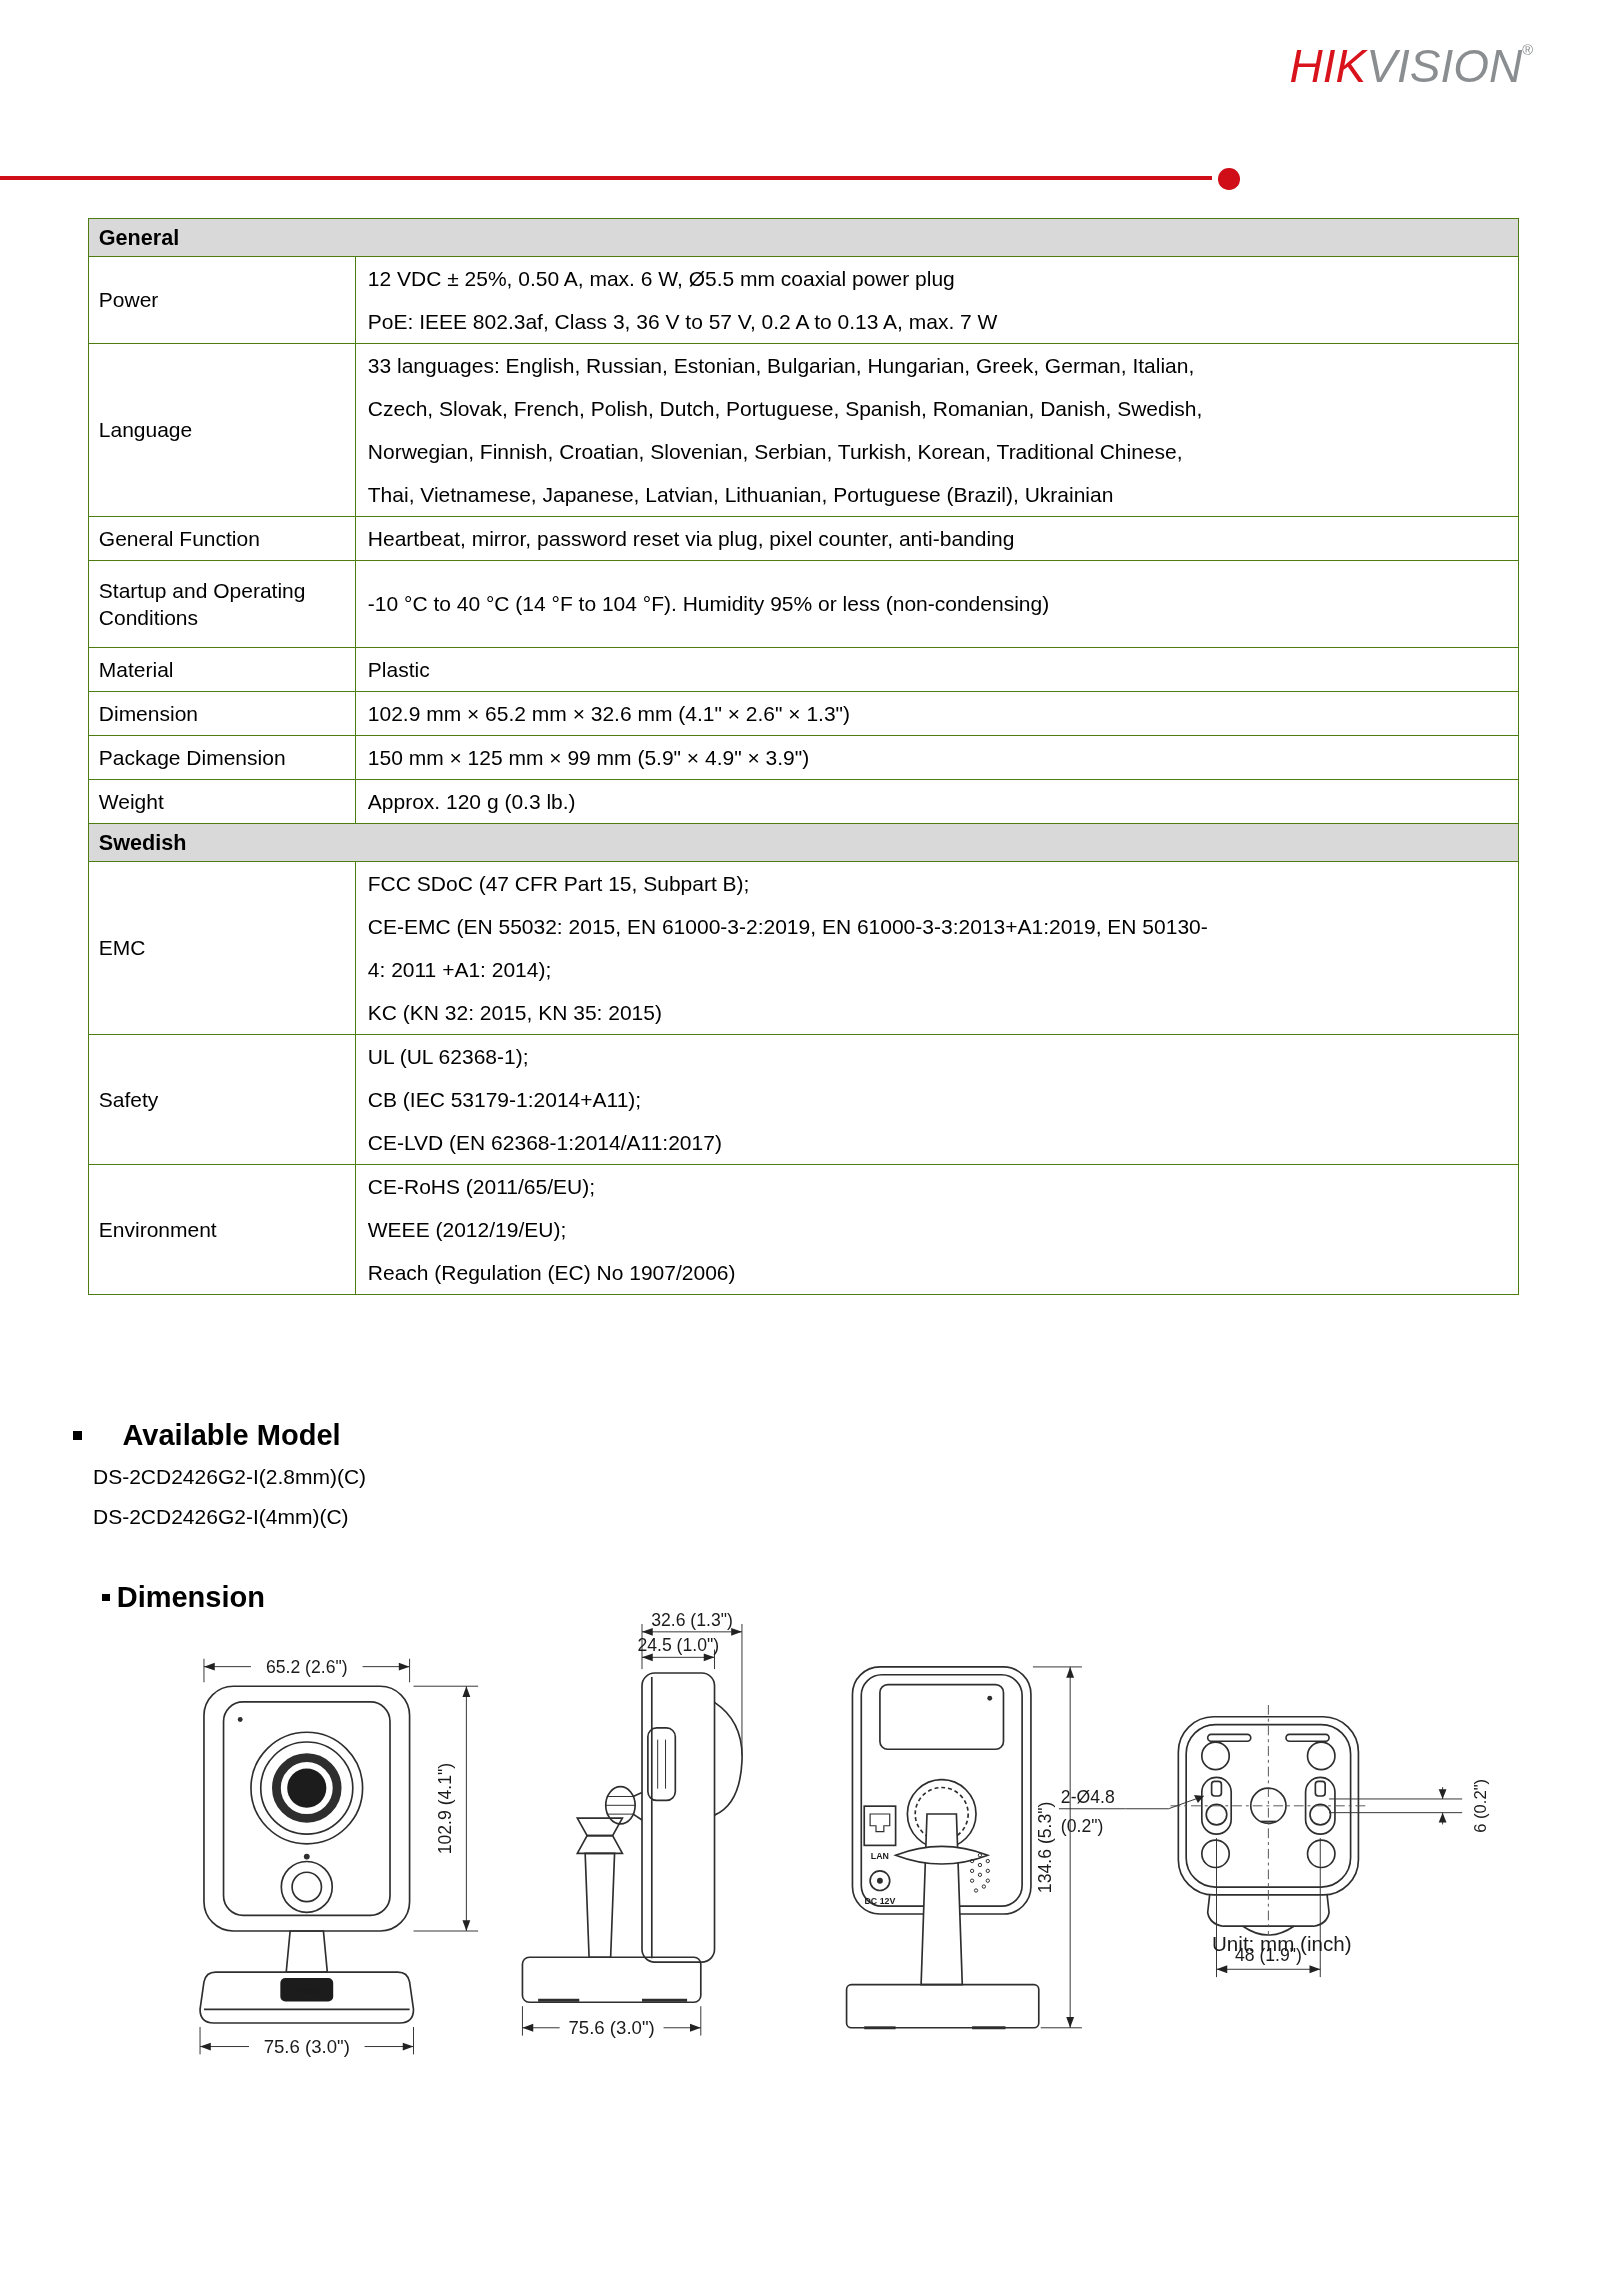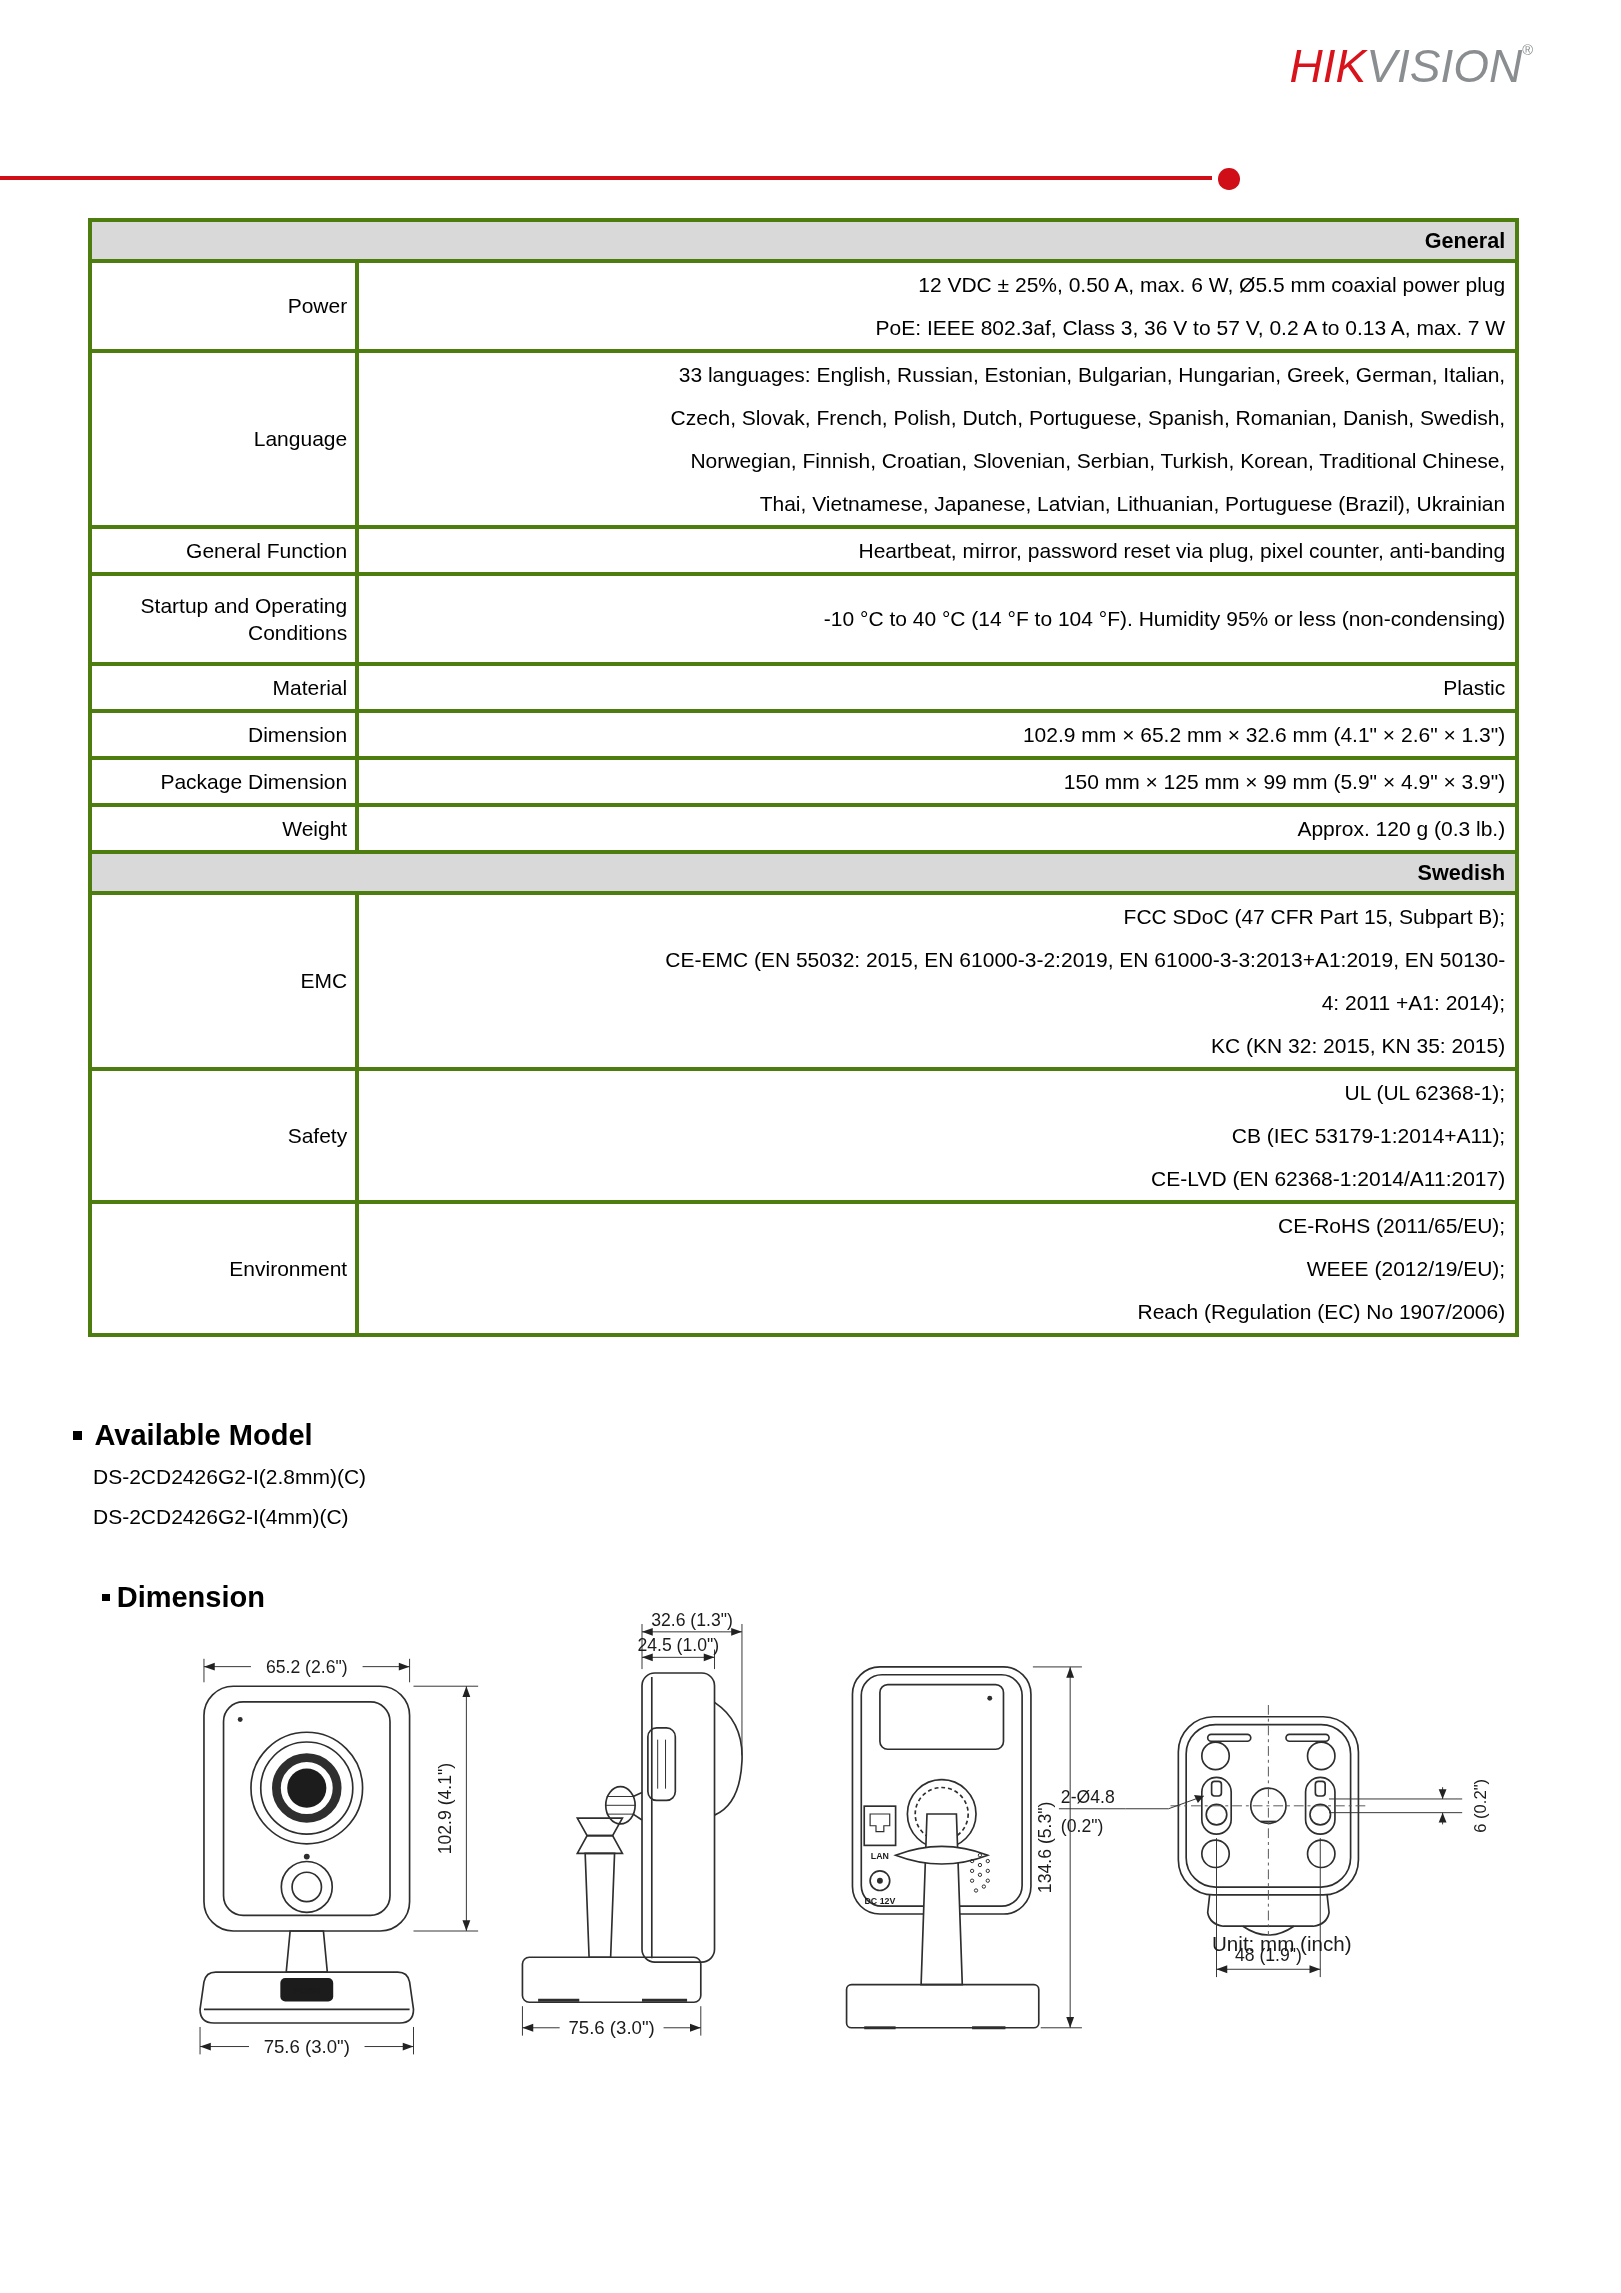--- a/index.html
+++ b/index.html
@@ -13,21 +13,21 @@
   .logo .hik{color:#d8131c;}
   .logo .vision{color:#8b8e90;}
   .logo .reg{color:#8b8e90;font-size:14.7px;font-style:normal;vertical-align:27.4px;}
   .red-rule{position:absolute;left:0;top:176px;width:1212px;height:3.9px;background:#cf0e18;}
   .red-dot{position:absolute;left:1218px;top:168px;width:21.6px;height:21.6px;border-radius:50%;background:#cf0e18;}
 
   
   table.spec{position:absolute;left:88px;top:218px;width:1431px;border-collapse:collapse;
              table-layout:fixed;font-size:21px;color:#000;}
   table.spec col.c1{width:267px;}
-  table.spec td{border:4px solid #4d7c0f;vertical-align:middle;text-align:right;}
+  table.spec td{border:1px solid #4d7c0f;vertical-align:middle;}
   table.spec td.lbl{padding:0 7.8px 0 9.8px;line-height:27.4px;}
   table.spec td.val{padding:0 9.8px 0 11.8px;}
   table.spec td.val .vl{line-height:43px;white-space:nowrap;}
   table.spec tr.sec td{background:#d9d9d9;font-weight:bold;font-size:21.6px;
                        line-height:37px;padding:0 9.8px;}
 
   
   .sect-head{position:absolute;display:flex;align-items:center;font-weight:bold;font-size:29px;}
   .sq{display:inline-block;width:8.8px;height:8.8px;background:#000;margin-right:12.7px;}
   .sq.small{width:7.8px;height:7.8px;margin-right:6.9px;}
@@ -145,21 +145,21 @@
       <td class="lbl">Environment</td>
       <td class="val">
         <div class="vl">CE-RoHS (2011/65/EU);</div>
         <div class="vl">WEEE (2012/19/EU);</div>
         <div class="vl">Reach (Regulation (EC) No 1907/2006)</div>
       </td>
     </tr>
   </tbody>
 </table>
 
-<div class="sect-head" style="left:73px;top:1419px;">
+<div class="sect-head" style="left:73px;top:1419px;gap:28px;">
   <span class="sq"></span>
   <span>Available Model</span>
 </div>
 <div class="models">
   <div class="model-line">DS-2CD2426G2-I(2.8mm)(C)</div>
   <div class="model-line">DS-2CD2426G2-I(4mm)(C)</div>
 </div>
 
 <div class="sect-head" style="left:102px;top:1581px;">
   <span class="sq small"></span>

